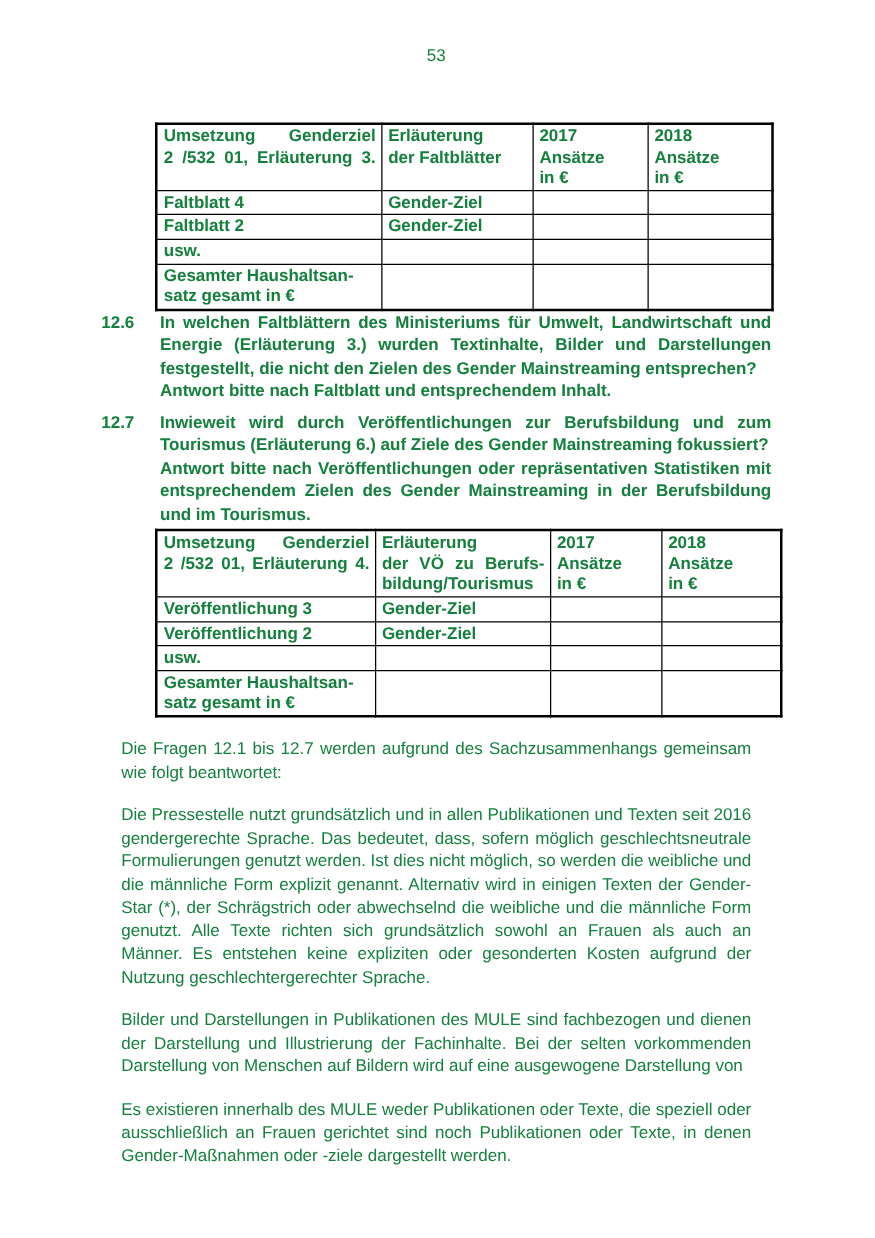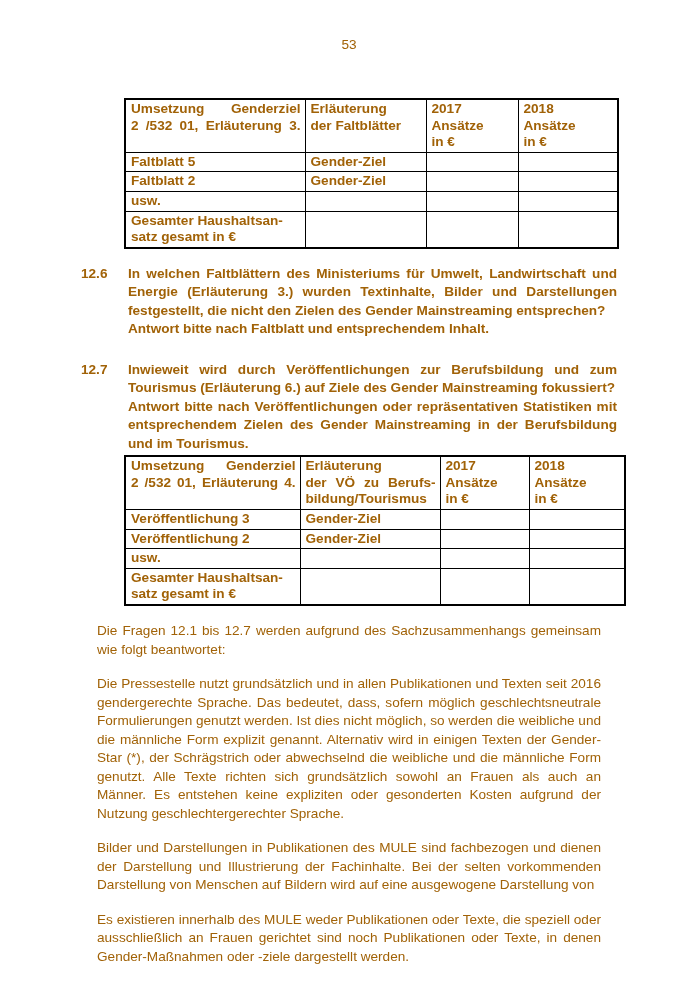--- a/index.html
+++ b/index.html
@@ -3,21 +3,21 @@
 <meta charset="utf-8">
 <style>
   html, body { margin: 0; padding: 0; background: #ffffff; }
   .page {
     position: relative;
     width: 700px;
     height: 990px;
     box-sizing: border-box;
     padding: 36px 83px 0 81px;
     background: #ffffff;
-    color: #a16207;
+    color: #15803d;
     font-family: "Liberation Sans", sans-serif;
     font-size: 13.6px;
     line-height: 18.5px;
     overflow: hidden;
   }
   .page-number {
     text-align: center;
     line-height: 18px;
   }
   
@@ -41,22 +41,22 @@
   }
   .gtable thead th { height: 48px; }
   .gtable tbody td { height: 15px; }
   .pre { white-space: pre-line; }
   .jl  { white-space: pre-line; text-align: justify; text-align-last: justify; margin-left: 36px; }
   .wrapj { text-align: justify; }
   
   .qblock { display: flex; font-weight: bold; }
   .qnum  { width: 47px; flex: 0 0 47px; }
   .qbody { width: 489px; text-align: justify; }
-  .q126 { margin-top: 16px; }
-  .q127 { margin-top: 22px; }
+  .q126 { }
+  .q127 { margin-top: 6px; }
   
   p.bodypar { margin: 16px; text-align: justify; }
   .p1 { margin-top: 15px; }
   .p2 { margin-top: 12px; }
   .p3 { margin-top: 11px; }
   .p4 { margin-top: 11px; }
 </style>
 </head>
 <body>
 
@@ -80,21 +80,21 @@
         <th class="pre">2017
 Ansätze
 in €</th>
         <th class="pre">2018
 Ansätze
 in €</th>
       </tr>
     </thead>
     <tbody>
       <tr>
-        <td>Faltblatt 5</td>
+        <td>Faltblatt 4</td>
         <td>Gender-Ziel</td>
         <td></td>
         <td></td>
       </tr>
       <tr>
         <td>Faltblatt 2</td>
         <td>Gender-Ziel</td>
         <td></td>
         <td></td>
       </tr>

